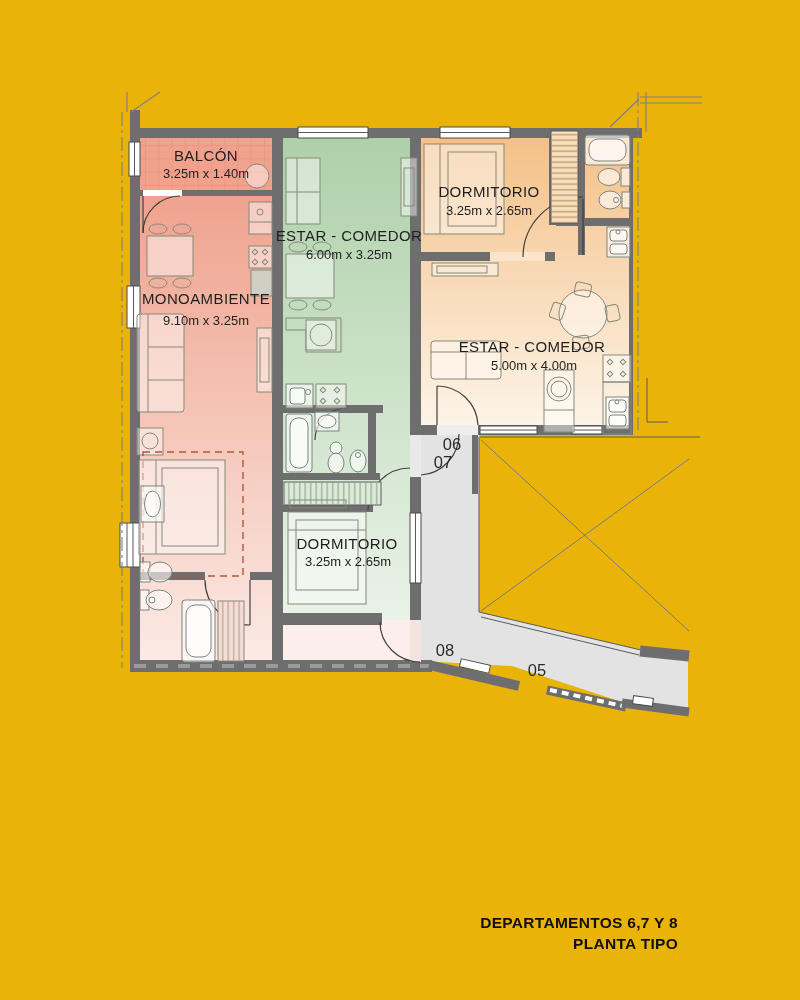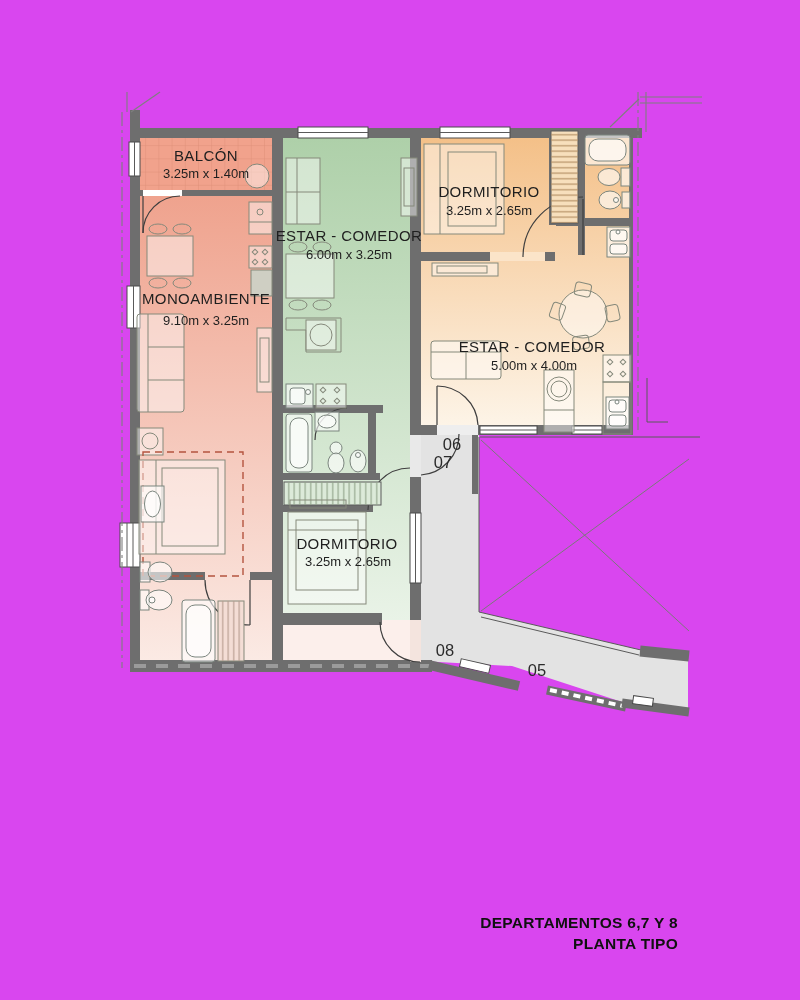--- a/index.html
+++ b/index.html
@@ -1,16 +1,16 @@
 <!DOCTYPE html>
 <html><head>
 <meta charset="utf-8">
 <style>
   html,body{margin:0;padding:0;background:#fff;}
-  #canvas{position:relative;width:800px;height:1000px;background:#d946ef;overflow:hidden;}
+  #canvas{position:relative;width:800px;height:1000px;background:#eab308;overflow:hidden;}
   svg{display:block;}
   text{font-family:"Liberation Sans", sans-serif;fill:#1f1f1f;}
   .room-name{font-size:15px;letter-spacing:.4px;}
   .room-dims{font-size:13px;}
   .unit-num{font-size:16.5px;fill:#2b2b2b;}
   .title-line{font-size:15.5px;font-weight:bold;fill:#101010;letter-spacing:.3px;}
   .furn{stroke:#85897b;fill:none;stroke-width:1;}
   .furnF{stroke:#85897b;fill:rgba(255,255,255,.45);stroke-width:1;}
   .fix{stroke:#7b857e;fill:rgba(255,255,255,.6);stroke-width:1;}
   .door{stroke:#3f3f3f;fill:none;stroke-width:1.2;}

